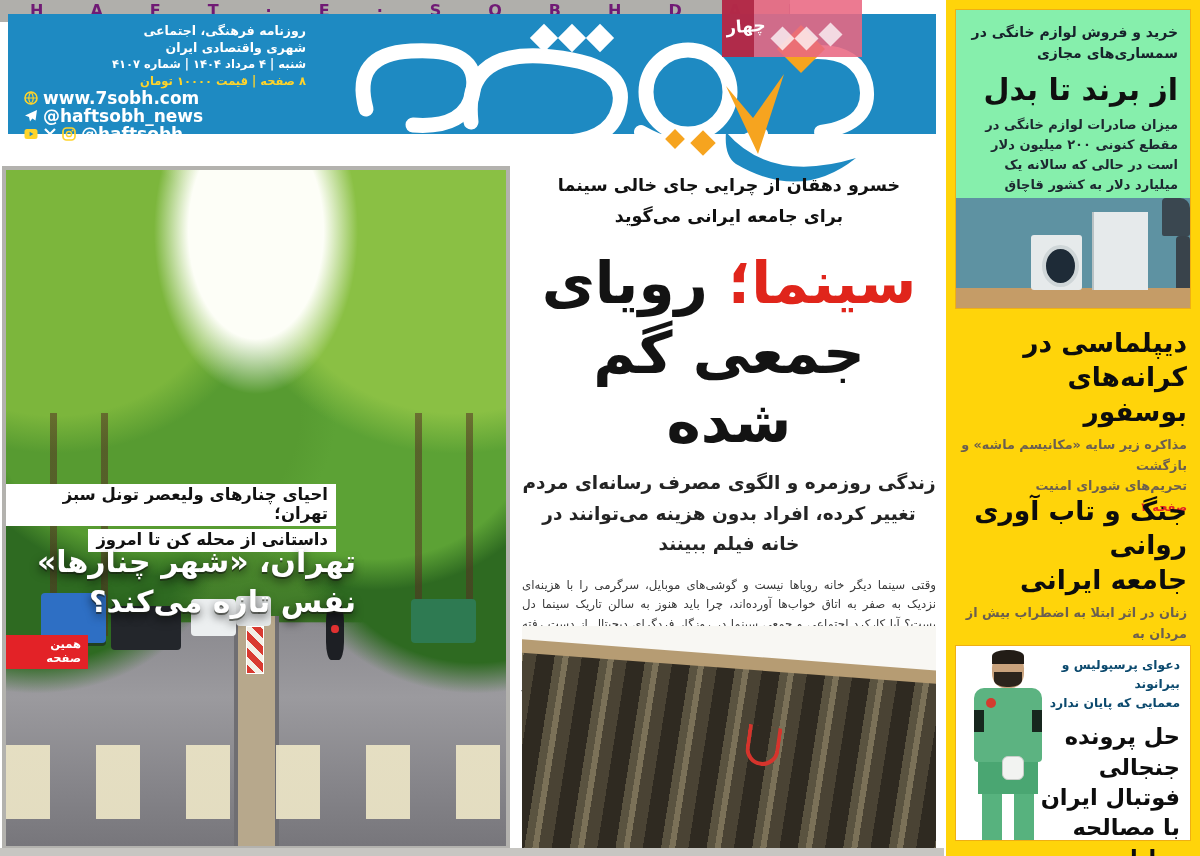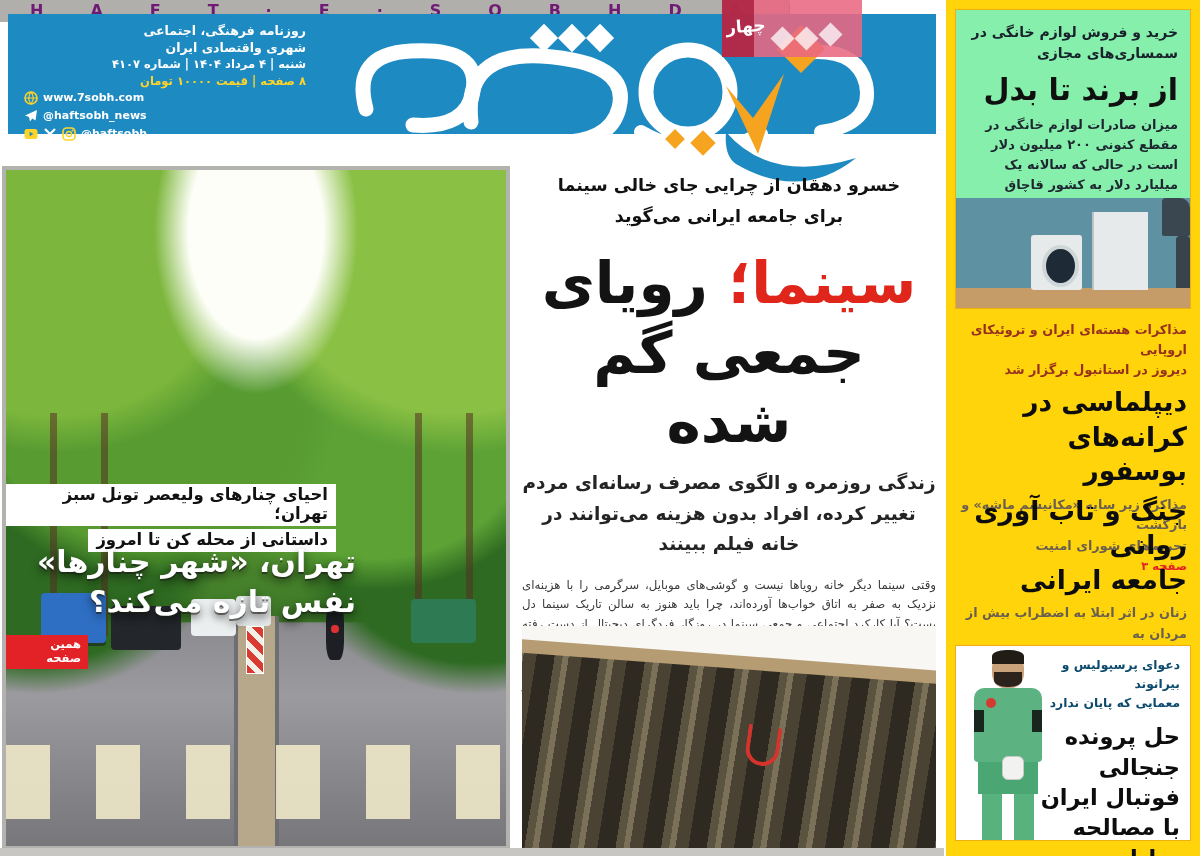--- a/index.html
+++ b/index.html
@@ -18,21 +18,21 @@
   }
   
   .masthead {
     position:absolute; left:8px; top:14px; width:928px; height:120px;
     background:#1e8ac2;
   }
   .mast-info { position:absolute; right:630px; left:16px; top:8px; text-align:right; color:#fff; }
   .mast-info .tagline { font-size:12.5px; font-weight:bold; line-height:17px; }
   .mast-info .dateline { font-size:11.5px; font-weight:bold; line-height:17px; }
   .mast-info .priceline { font-size:11.5px; font-weight:bold; line-height:16px; color:#ffd42a; }
-  .contact-row { direction:ltr; text-align:left; font-size:11px; font-weight:bold; line-height:18px; display:flex; align-items:center; gap:5px; }
+  .contact-row { direction:ltr; text-align:left; font-size:17px; font-weight:bold; line-height:18px; display:flex; align-items:center; gap:5px; }
   .mini-ic { display:inline-flex; width:14px; height:14px; flex:0 0 auto; }
   
   .logo-svg { position:absolute; right:0; top:0; width:640px; height:160px; overflow:visible; pointer-events:none; }
   
   .stamp {
     position:absolute; left:722px; top:0; width:140px; height:57px; z-index:6;
     background:rgba(233,104,130,0.88); overflow:hidden;
   }
   .stamp .dark { position:absolute; left:0; top:0; width:32px; height:100%; background:rgba(170,32,62,.85); }
   .stamp .word { position:absolute; left:4px; top:16px; color:#fff; font-size:17px; font-weight:bold; transform:rotate(-4deg); }
@@ -289,24 +289,20 @@
         <div class="appl-floor"></div>
         <div class="appl fridge"></div>
         <div class="appl washer"></div>
         <div class="mixer"></div>
         <div class="vacuum"></div>
         <div class="coffee"></div>
       </div>
     </div>
 
     <div class="yellow-story story-bosphorus">
-      <div class="y-kicker">
-        <span>مذاکرات هسته‌ای ایران و تروئیکای اروپایی</span><br>
-        <span>دیروز در استانبول برگزار شد</span>
-      </div>
       <div class="y-headline">
         <div>دیپلماسی در</div>
         <div>کرانه‌های بوسفور</div>
       </div>
       <div class="y-sub">
         <span>مذاکره زیر سایه «مکانیسم ماشه» و بازگشت</span><br>
         <span>تحریم‌های شورای امنیت</span>
       </div>
       <div class="y-pageref">صفحه ۳</div>
     </div>

